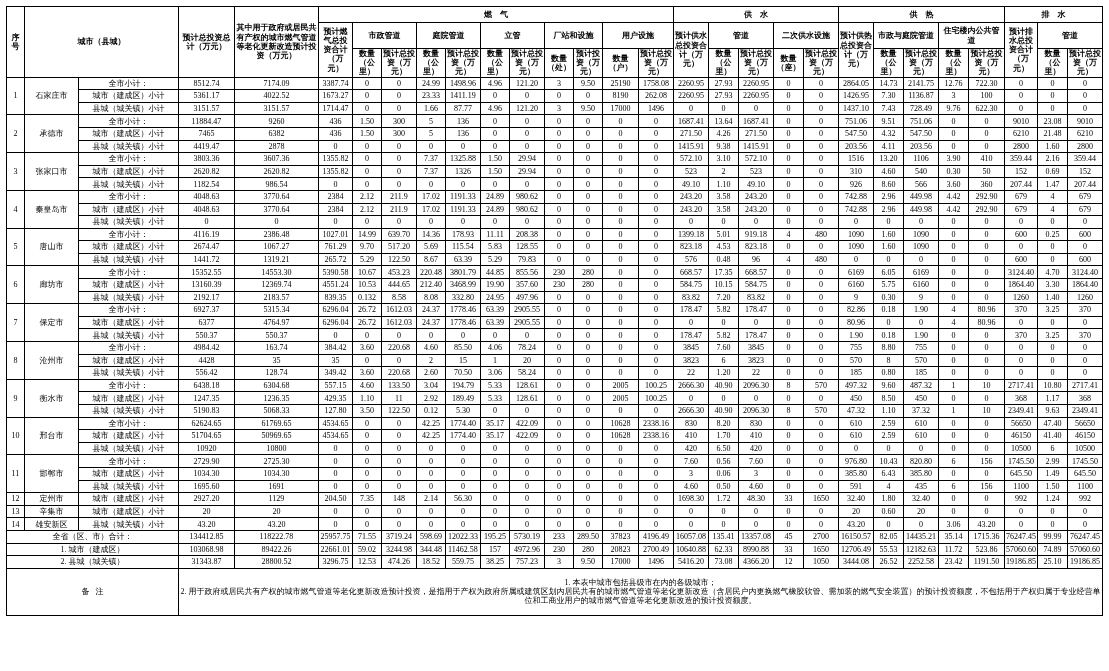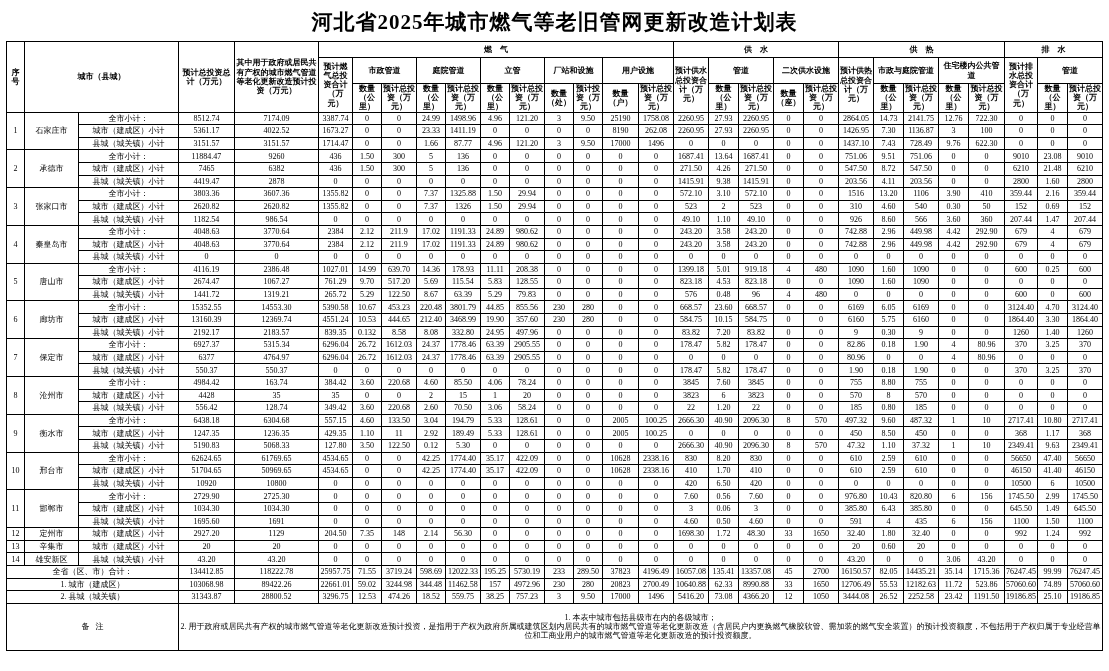--- a/index.html
+++ b/index.html
@@ -34,21 +34,20 @@
   td.notes-label{font-weight:normal;letter-spacing:6px;text-indent:6px;}
   td.notes-text{
     text-align:left;vertical-align:middle;padding:2px 4px;
     white-space:normal;word-break:break-all;line-height:1.35;
   }
 </style>
 </head>
 <body>
 
 <div class="page">
-  <div class="title">河北省2025年城市燃气等老旧管网更新改造计划表</div>
 
   <table class="plan">
     <colgroup>
       <col style="width:18px">
         <col style="width:54px">
         <col style="width:100px">
       <col style="width:56px">
         <col style="width:84px">
       <col style="width:34px">
       <col style="width:29px">
@@ -260,21 +259,21 @@
           <td>0</td>
           <td>0</td>
           <td>0</td>
           <td>0</td>
           <td>271.50</td>
           <td>4.26</td>
           <td>271.50</td>
           <td>0</td>
           <td>0</td>
           <td>547.50</td>
-          <td>8.72</td>
+          <td>4.32</td>
           <td>547.50</td>
           <td>0</td>
           <td>0</td>
           <td>6210</td>
           <td>21.48</td>
           <td>6210</td>
         </tr>
         <tr>
           <td class="row-type">县城（城关镇）小计</td>
           <td>4419.47</td>
@@ -582,21 +581,21 @@
           <td>453.23</td>
           <td>220.48</td>
           <td>3801.79</td>
           <td>44.85</td>
           <td>855.56</td>
           <td>230</td>
           <td>280</td>
           <td>0</td>
           <td>0</td>
           <td>668.57</td>
-          <td>23.60</td>
+          <td>17.35</td>
           <td>668.57</td>
           <td>0</td>
           <td>0</td>
           <td>6169</td>
           <td>6.05</td>
           <td>6169</td>
           <td>0</td>
           <td>0</td>
           <td>3124.40</td>
           <td>4.70</td>

